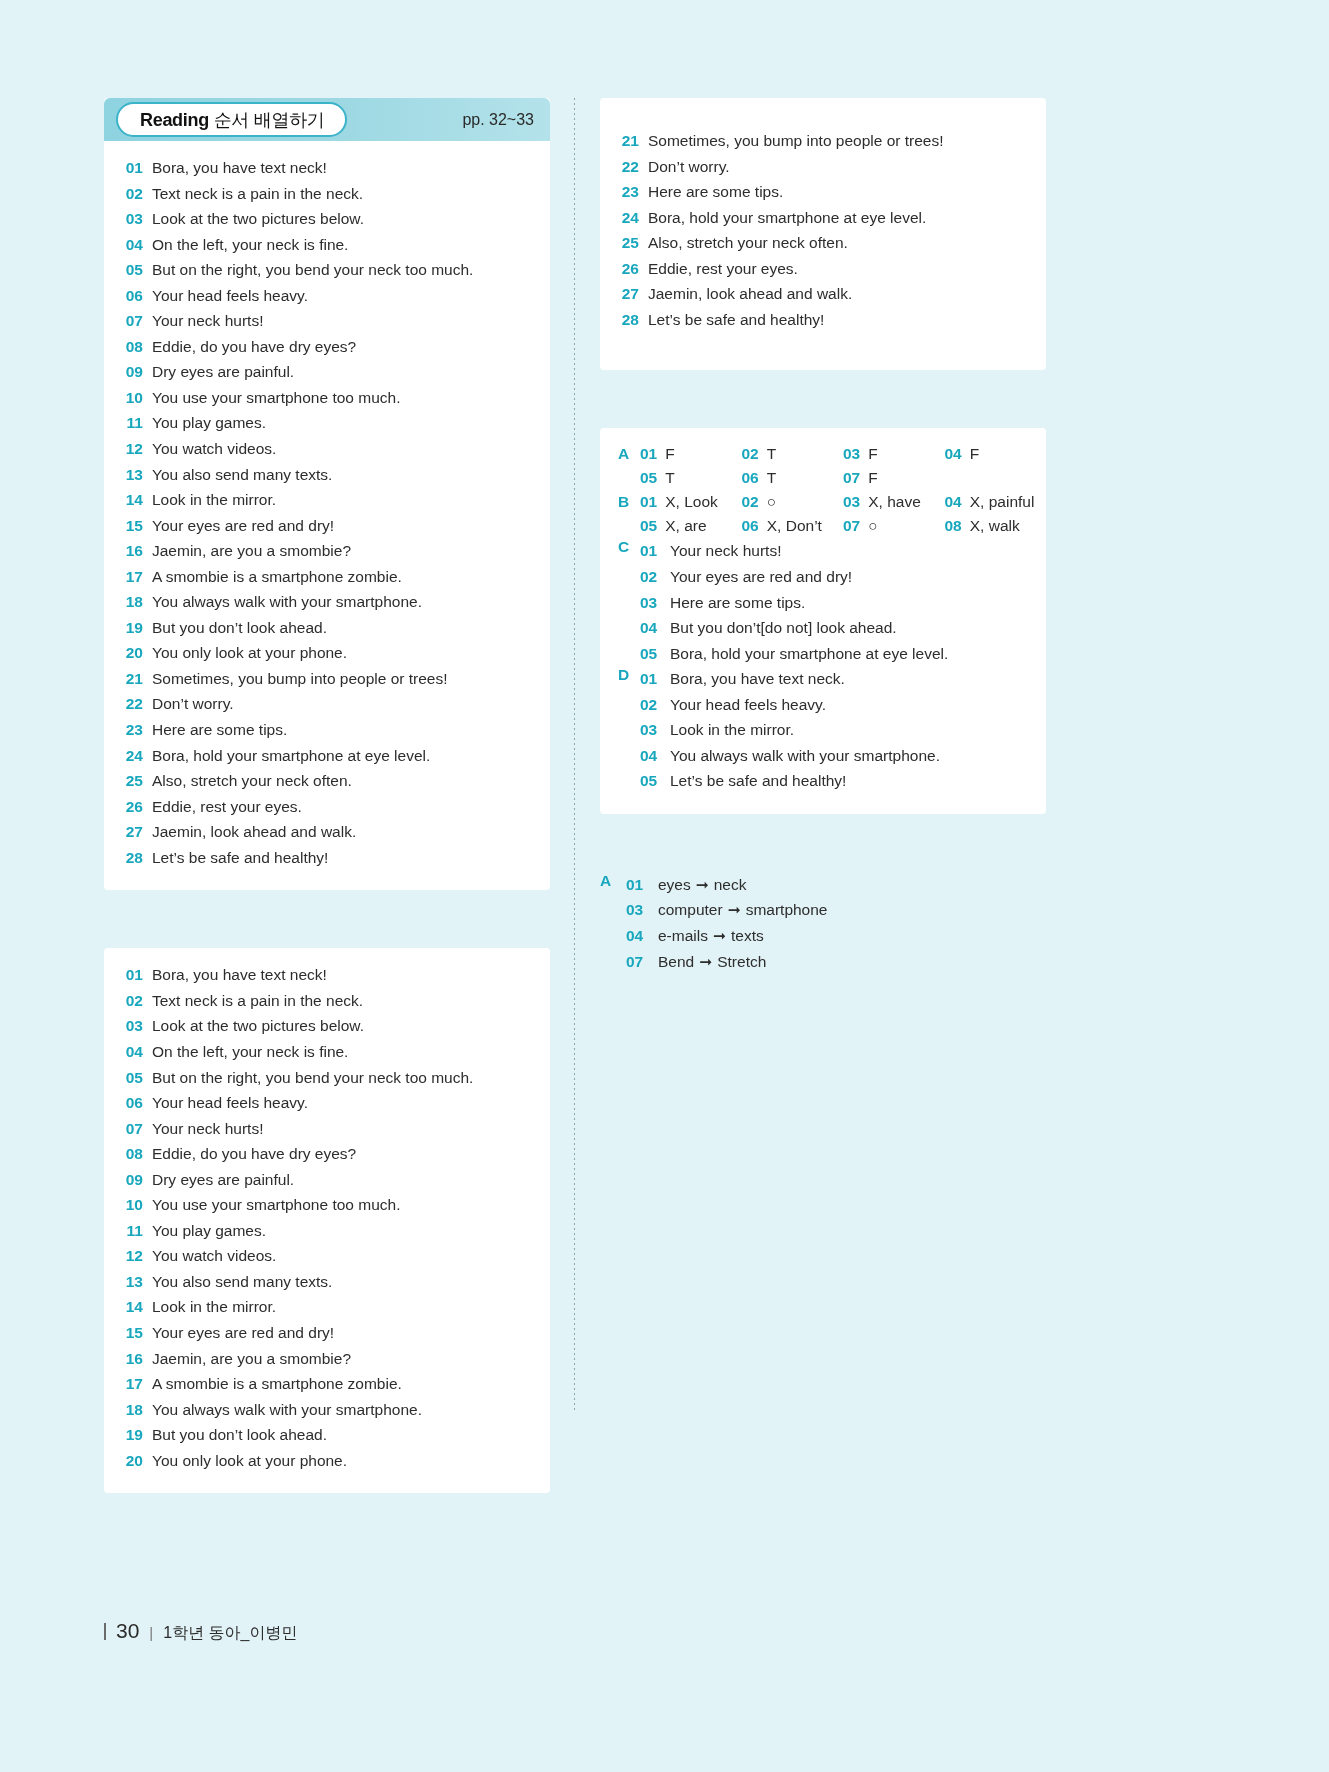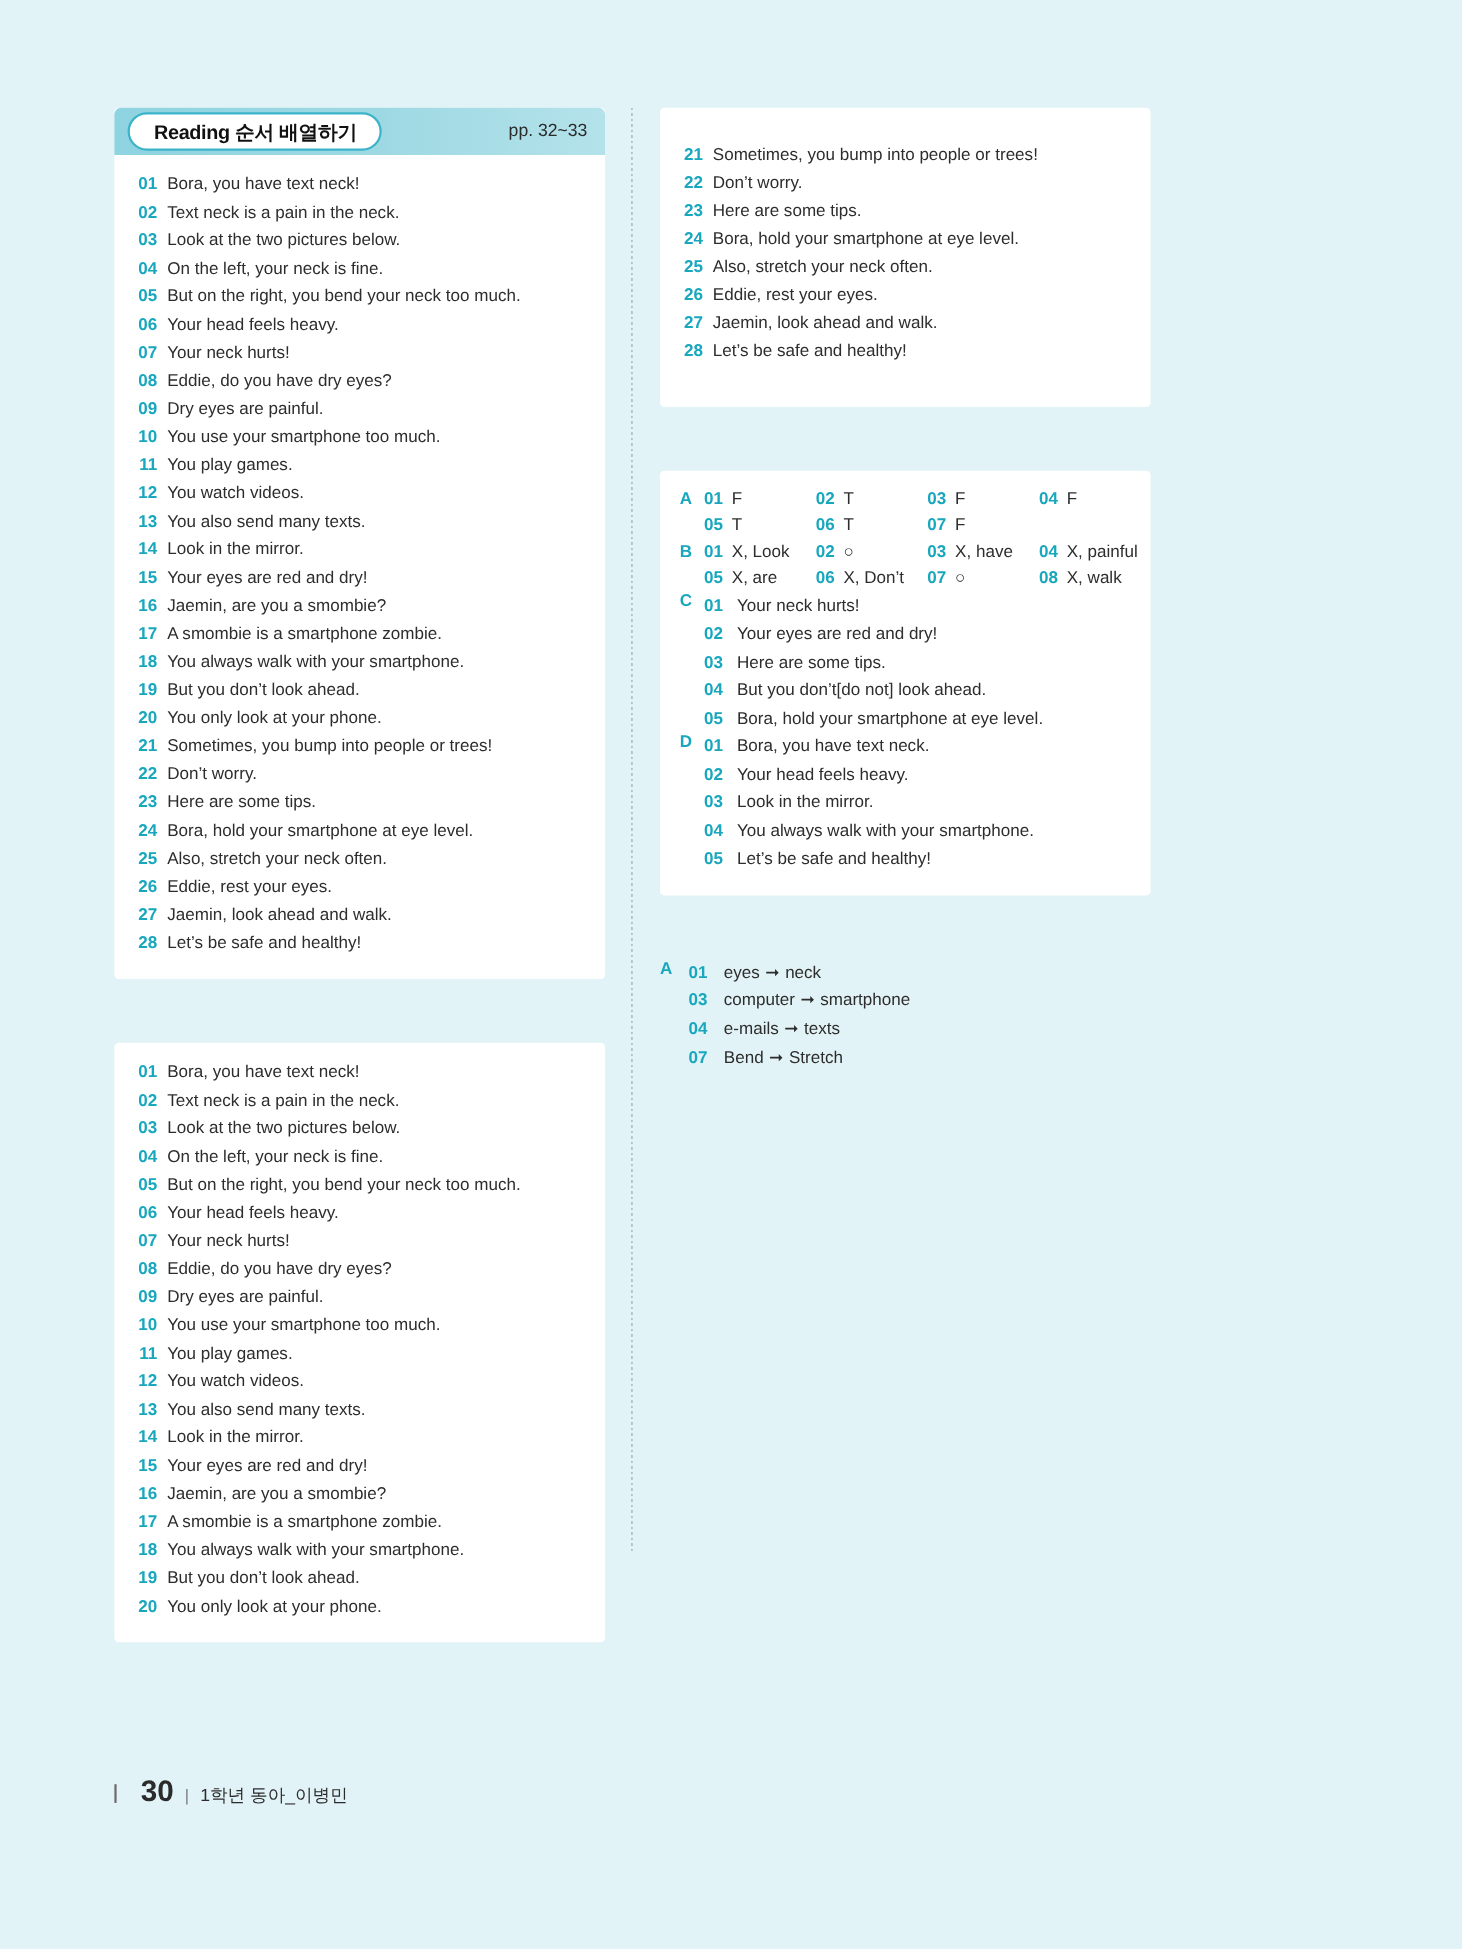--- a/index.html
+++ b/index.html
@@ -85,21 +85,21 @@
     font-size: 18px;
     color: #111111;
     letter-spacing: -0.3px;
     line-height: 1;
   }
   .badge-text .en {
     font-weight: bold;
     text-align: center;
   }
   .badge-text .ko {
-    font-weight: bold;
+    font-weight: normal;
   }
 
   .pp {
     position: absolute;
     right: 16px;
     top: 0;
     height: 43px;
     display: flex;
     align-items: center;
     font-size: 16px;
@@ -207,24 +207,23 @@
   .footer .bar {
     display: inline-block;
     width: 2px;
     height: 17px;
     background: #6b6b6b;
     margin-right: 10px;
     position: relative;
     top: 2px;
   }
   .footer .pageno {
-    font-size: 27px;
-    font-weight: bold;
+    font-size: 21px;
+    font-weight: normal;
     margin-right: 10px;
-    margin-left: 12px;
   }
   .footer .sep {
     color: #7a7a7a;
     margin-right: 10px;
     font-size: 15px;
   }
   .footer .label {
     font-size: 16px;
   }
 </style>

